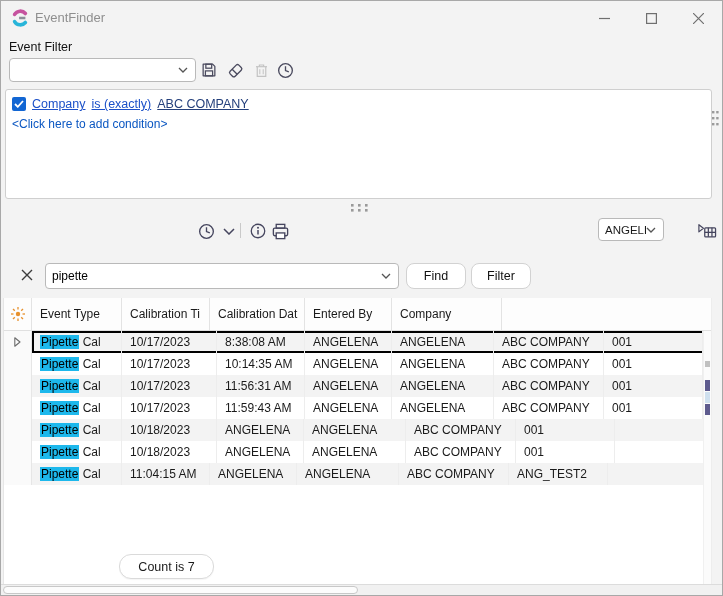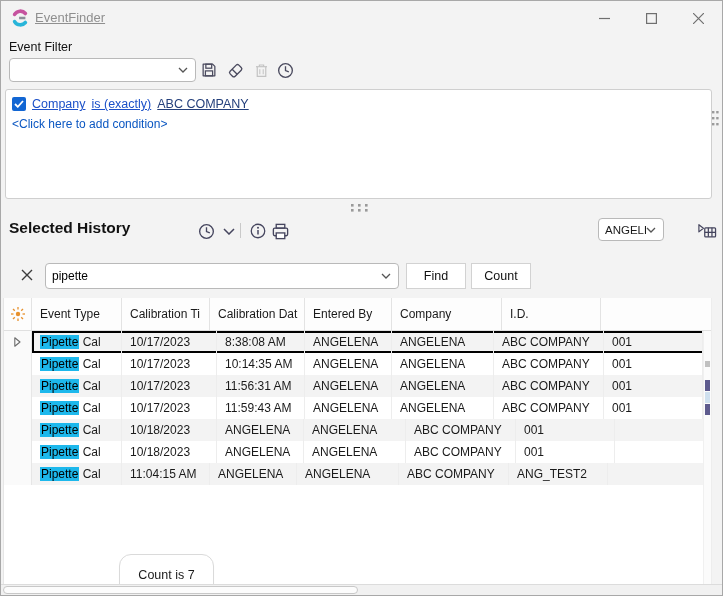--- a/index.html
+++ b/index.html
@@ -3,21 +3,21 @@
 <meta charset="utf-8">
 <style>
   * { margin:0; padding:0; box-sizing:border-box; }
   html,body { width:723px; height:596px; }
   body { font-family:"Liberation Sans", sans-serif; font-size:12px; color:#1a1a1a; }
   .window { position:relative; width:723px; height:596px; background:#f3f3f3; border:1px solid #a8a8a8; overflow:hidden; }
 
   
   .titlebar { position:absolute; left:0; top:0; width:100%; height:34px; display:flex; align-items:center; }
   .applogo { position:absolute; left:10px; top:8px; width:18px; height:18px; }
-  .apptitle { position:absolute; left:34px; top:9px; font-size:13px; color:#8f8f8f;text-decoration:underline; }
+  .apptitle { position:absolute; left:34px; top:9px; font-size:13px; color:#8f8f8f; }
   .winbtns { position:absolute; right:0; top:0; height:34px; display:flex; }
   .winbtn { width:47px; height:34px; display:flex; align-items:center; justify-content:center; color:#6f6f6f; cursor:default; }
 
   
   .filter-label { position:absolute; left:8px; top:39px; font-size:12.5px; color:#111; }
   .combo { background:#fff; border:1px solid #b9b9b9; border-radius:4px; display:flex; align-items:center; position:absolute; }
   .combo input { border:none; outline:none; background:transparent; flex:1; font:inherit; padding:0 6px; min-width:0; }
   .combo .chev { margin-right:7px; flex:none; display:flex; }
   .filter-combo { left:8px; top:57px; width:187px; height:24px; }
   .tool-ic { position:absolute; top:59px; width:20px; height:20px; color:#4a4a5e; display:flex; align-items:center; justify-content:center; cursor:default; }
@@ -37,21 +37,21 @@
   .hist-title { position:absolute; left:8px; top:218px; font-size:15.5px; font-weight:bold; color:#111; }
   .hist-ic { position:absolute; top:220px; width:20px; height:20px; color:#45455e; display:flex; align-items:center; justify-content:center; cursor:default; }
   .tb-sep { position:absolute; left:239px; top:222px; width:1px; height:15px; background:#c9c9c9; }
   .user-combo { left:597px; top:217px; width:66px; height:23px; font-size:11.5px; }
   .user-combo .val { padding:0 6px; flex:1; overflow:hidden; white-space:nowrap; }
   .colchooser { position:absolute; left:695px; top:219px; width:22px; height:22px; color:#45455e; display:flex; align-items:center; justify-content:center; cursor:default; }
 
   
   .x-ic { position:absolute; left:18px; top:266px; width:16px; height:16px; color:#3c3c3c; display:flex; align-items:center; justify-content:center; cursor:default; }
   .search-combo { left:44px; top:262px; width:354px; height:26px; }
-  .btn { position:absolute; top:262px; height:26px; width:60px; background:#fff; border:1px solid #d2d2d2; border-radius:0; font:inherit; font-size:12.5px; color:#111; cursor:default; }
+  .btn { position:absolute; top:262px; height:26px; width:60px; background:#fff; border:1px solid #d2d2d2; border-radius:8px; font:inherit; font-size:12.5px; color:#111; cursor:default; }
   .btn-find { left:405px; }
   .btn-clear { left:470px; }
 
   
   .grid { position:absolute; left:2px; top:297px; width:709px; height:288px; background:#fff; border-left:1px solid #e6e6e6; border-right:1px solid #ededed; }
   .thead { display:flex; height:33px; background:#fdfdfd; border-bottom:1px solid #e0e0e0; }
   .thead .hcell { display:flex; align-items:center; padding-left:8px; font-size:12px; color:#1a1a1a; border-right:1px solid #e3e3e3; overflow:hidden; white-space:nowrap; cursor:default; }
   .c0 { width:28px; flex:none; justify-content:center; padding-left:0 !important; }
   .c1 { width:90px; flex:none; }
   .c2 { width:95px; flex:none; }
@@ -72,21 +72,21 @@
   .evrest { white-space:pre; }
   
   .vstrip { position:absolute; right:0; top:33px; width:8px; bottom:0; background:#fbfbfb; border-left:1px solid #f0f0f0; }
   .vstrip .m { position:absolute; left:1px; width:5px; }
   .m1 { top:30px; height:6px; background:#c0c0c0; }
   .m2 { top:49px; height:11px; background:#5e5b8e; }
   .m3 { top:61px; height:11px; background:#cfe0ef; }
   .m4 { top:73px; height:11px; background:#5e5b8e; }
 
   
-  .count-box { position:absolute; left:118px; top:553px; width:95px; height:42px; background:#fff; border:1px solid #dadada; border-radius:12px; display:flex; align-items:center; justify-content:center; font-size:12.5px; box-shadow:0 1px 1px rgba(0,0,0,0.04); }
+  .count-box { position:absolute; left:118px; top:553px; width:95px; height:25px; background:#fff; border:1px solid #dadada; border-radius:12px; display:flex; align-items:center; justify-content:center; font-size:12.5px; box-shadow:0 1px 1px rgba(0,0,0,0.04); }
   .hscroll { position:absolute; left:0; bottom:0; width:723px; height:11px; background:#f1f1f1; border-top:1px solid #dcdcdc; }
   .hthumb { position:absolute; left:2px; top:1px; width:355px; height:8px; background:#fcfcfc; border:1px solid #c8c8c8; border-radius:4px; }
 
   svg { display:block; }
 </style>
 </head>
 <body>
 
 <div class="window">
 
@@ -189,21 +189,20 @@
           <rect x="0" y="0" width="2.6" height="2.6"></rect>
           <rect x="7" y="0" width="2.6" height="2.6"></rect>
           <rect x="14" y="0" width="2.6" height="2.6"></rect>
           <rect x="0" y="5" width="2.6" height="2.6"></rect>
           <rect x="7" y="5" width="2.6" height="2.6"></rect>
           <rect x="14" y="5" width="2.6" height="2.6"></rect>
         </g>
       </svg>
   </span>
 
-  <div class="hist-title">Selected History</div>
   <span class="hist-ic" style="left:195px">
     <svg width="19" height="19" viewBox="0 0 20 20">
         <circle cx="10" cy="10" r="7.2" fill="none" stroke="currentColor" stroke-width="1.4"></circle>
         <polyline points="10,5.5 10,10 13.5,11.5" fill="none" stroke="currentColor" stroke-width="1.4"></polyline>
       </svg>
   </span>
   <span class="hist-ic" style="left:218px">
     <svg width="12" height="7" viewBox="0 0 12 7">
         <polyline points="1,1 6,6 11,1" fill="none" stroke="currentColor" stroke-width="1.5"></polyline>
       </svg>
@@ -248,21 +247,21 @@
   </span>
   <div class="combo search-combo">
     <input value="pipette" style="">
     <span class="chev">
       <svg width="10" height="6" viewBox="0 0 10 6">
           <polyline points="1,1 5,5 9,1" fill="none" stroke="#555" stroke-width="1.3"></polyline>
         </svg>
     </span>
   </div>
   <button class="btn btn-find">Find</button>
-  <button class="btn btn-clear">Count</button>
+  <button class="btn btn-clear">Filter</button>
 
   <div class="grid">
     <div class="thead">
       <div class="hcell c0">
         <svg width="16" height="16" viewBox="0 0 16 16" stroke="#e8912d" stroke-width="1.3" fill="none">
           <circle cx="8" cy="8" r="2.2" fill="#e8912d" stroke="none"></circle>
           <line x1="8" y1="1" x2="8" y2="3.5"></line>
             <line x1="8" y1="12.5" x2="8" y2="15"></line>
           <line x1="1" y1="8" x2="3.5" y2="8"></line>
             <line x1="12.5" y1="8" x2="15" y2="8"></line>
@@ -270,21 +269,20 @@
             <line x1="11.2" y1="11.2" x2="13" y2="13"></line>
           <line x1="13" y1="3" x2="11.2" y2="4.8"></line>
             <line x1="4.8" y1="11.2" x2="3" y2="13"></line>
         </svg>
       </div>
       <div class="hcell c1">Event Type</div>
       <div class="hcell c3">Calibration Ti</div>
       <div class="hcell c2">Calibration Dat</div>
       <div class="hcell c4">Entered By</div>
       <div class="hcell c6">Company</div>
-      <div class="hcell c7">I.D.</div>
     </div>
     <div id="grid-rows">
         <div class="trow current alt">
     <div class="cell indicator">
       <span class="tri">
         <svg width="7" height="10" viewBox="0 0 7 10">
                 <path d="M0.8 0.8 L6 5 L0.8 9.2 Z" fill="none" stroke="#6c6c6c" stroke-width="1.1" stroke-linejoin="round"></path>
               </svg>
       </span>
     </div>

